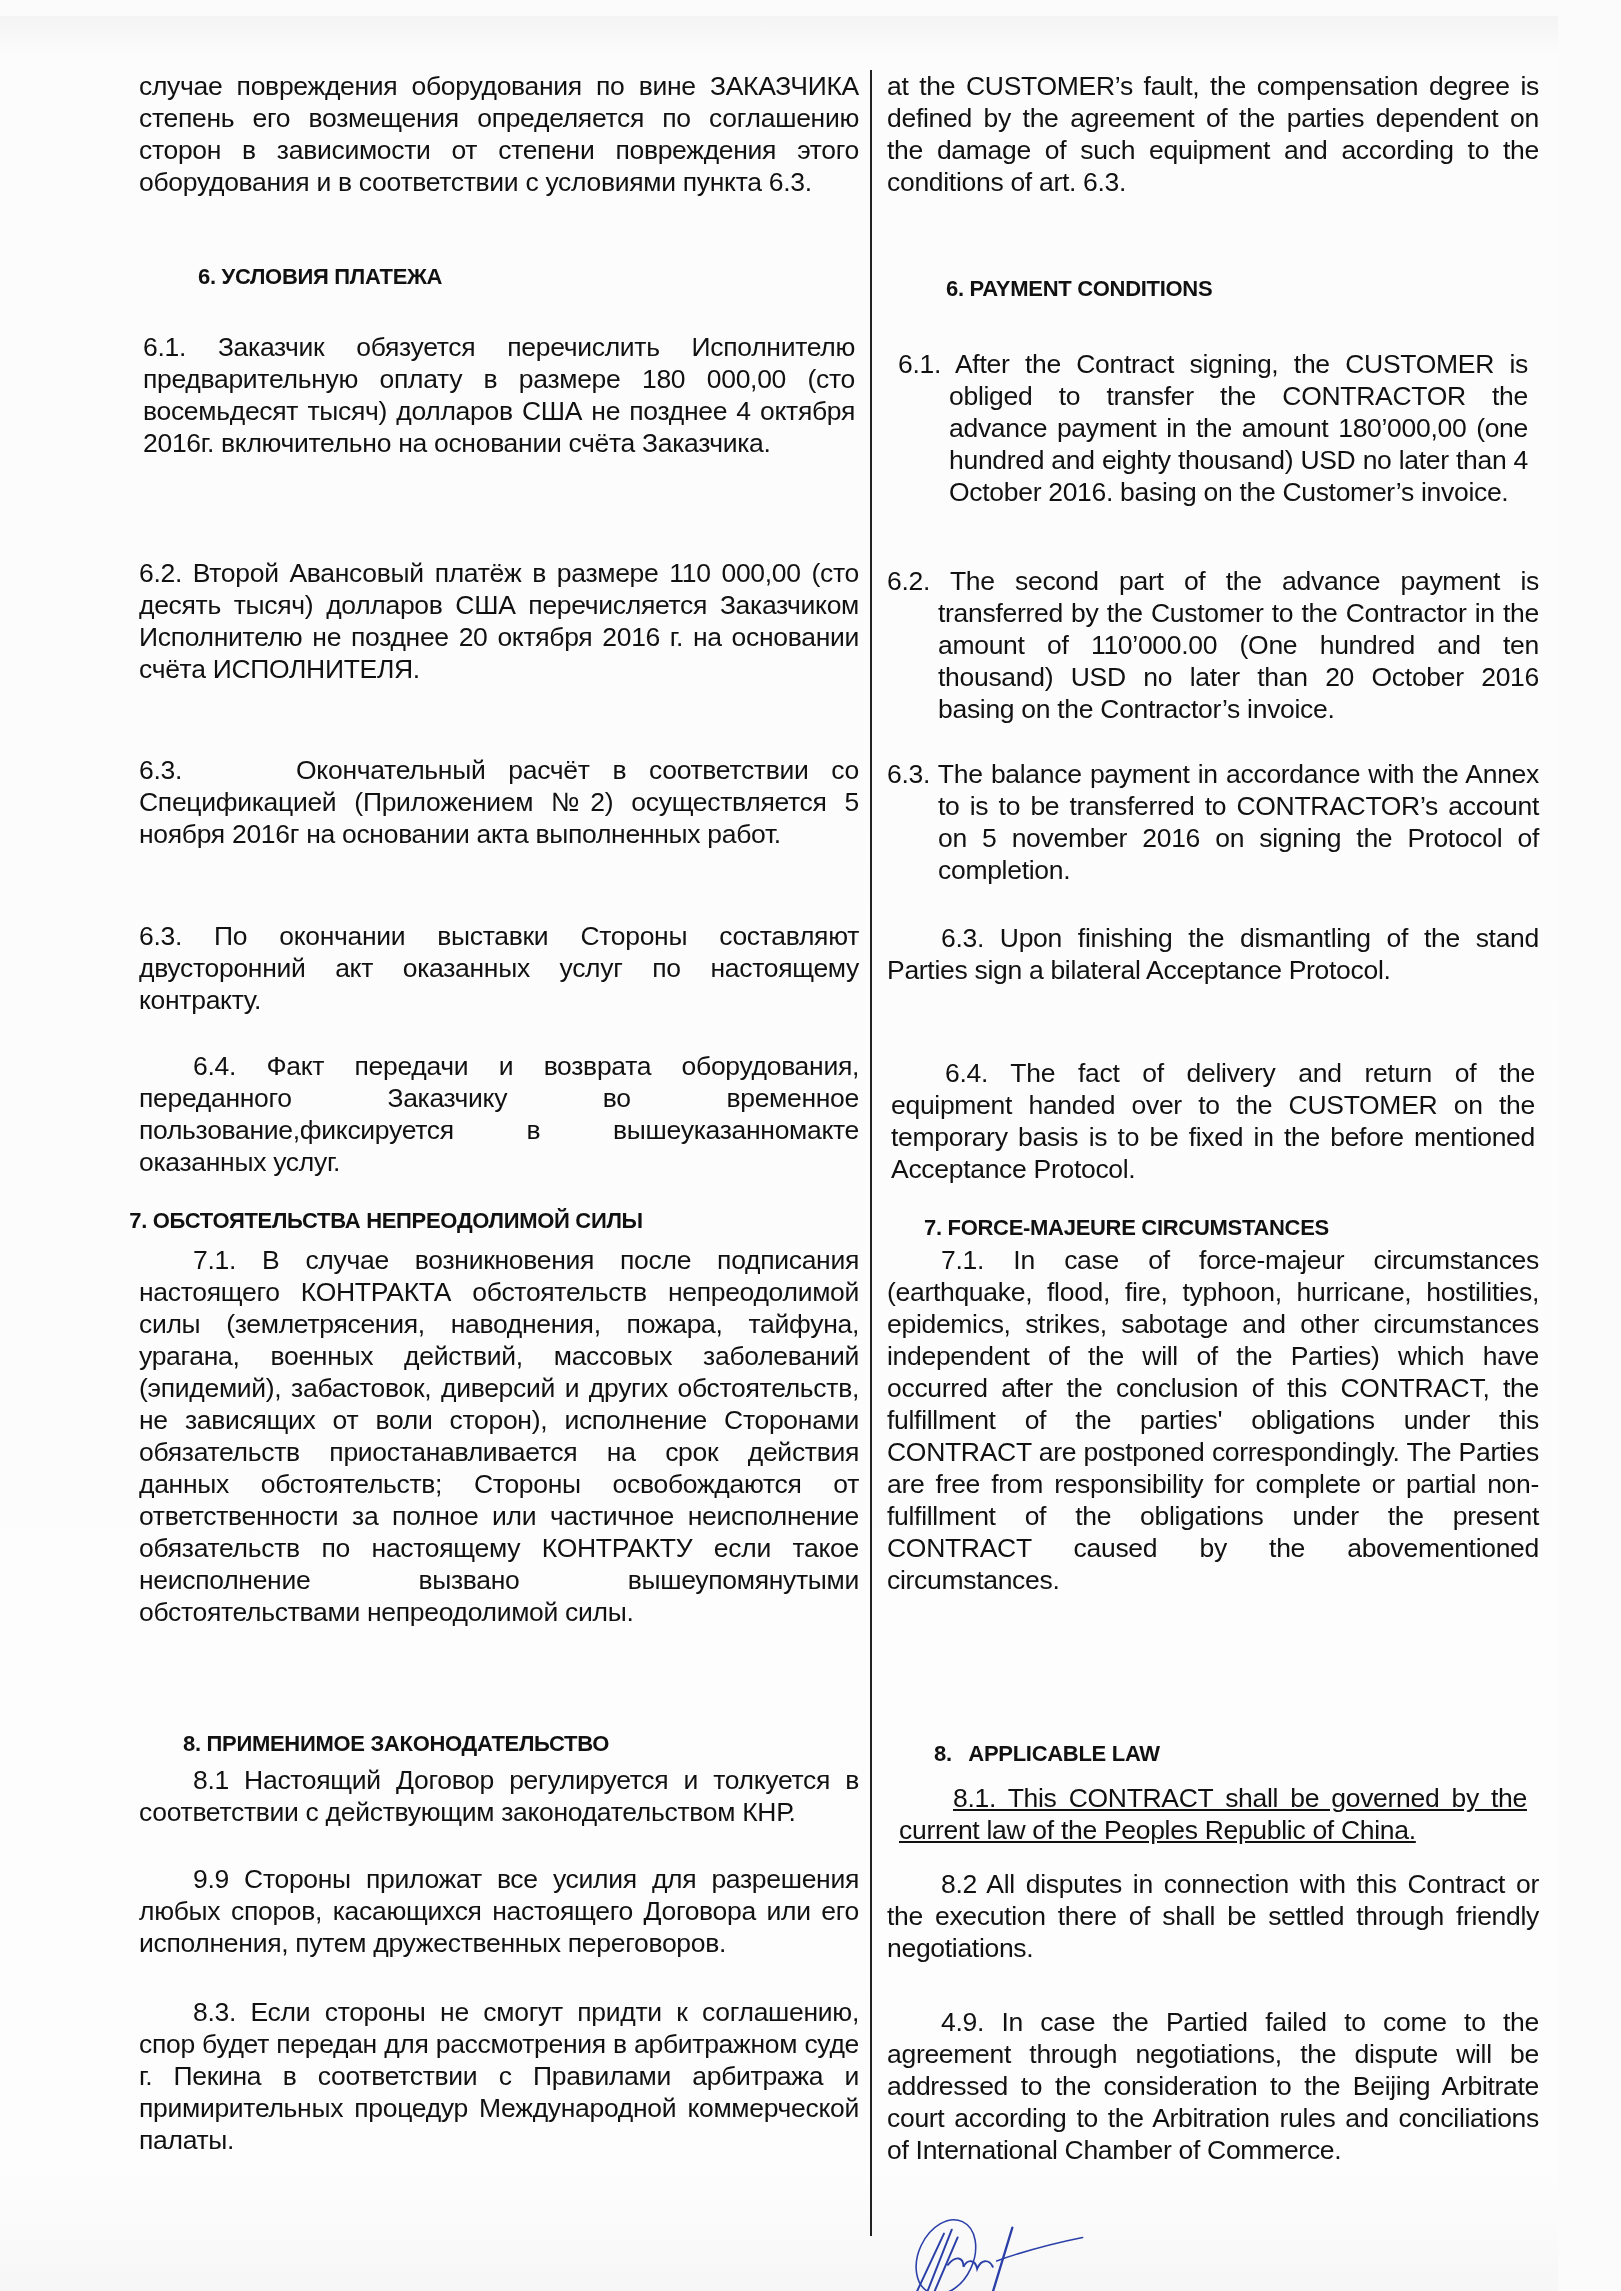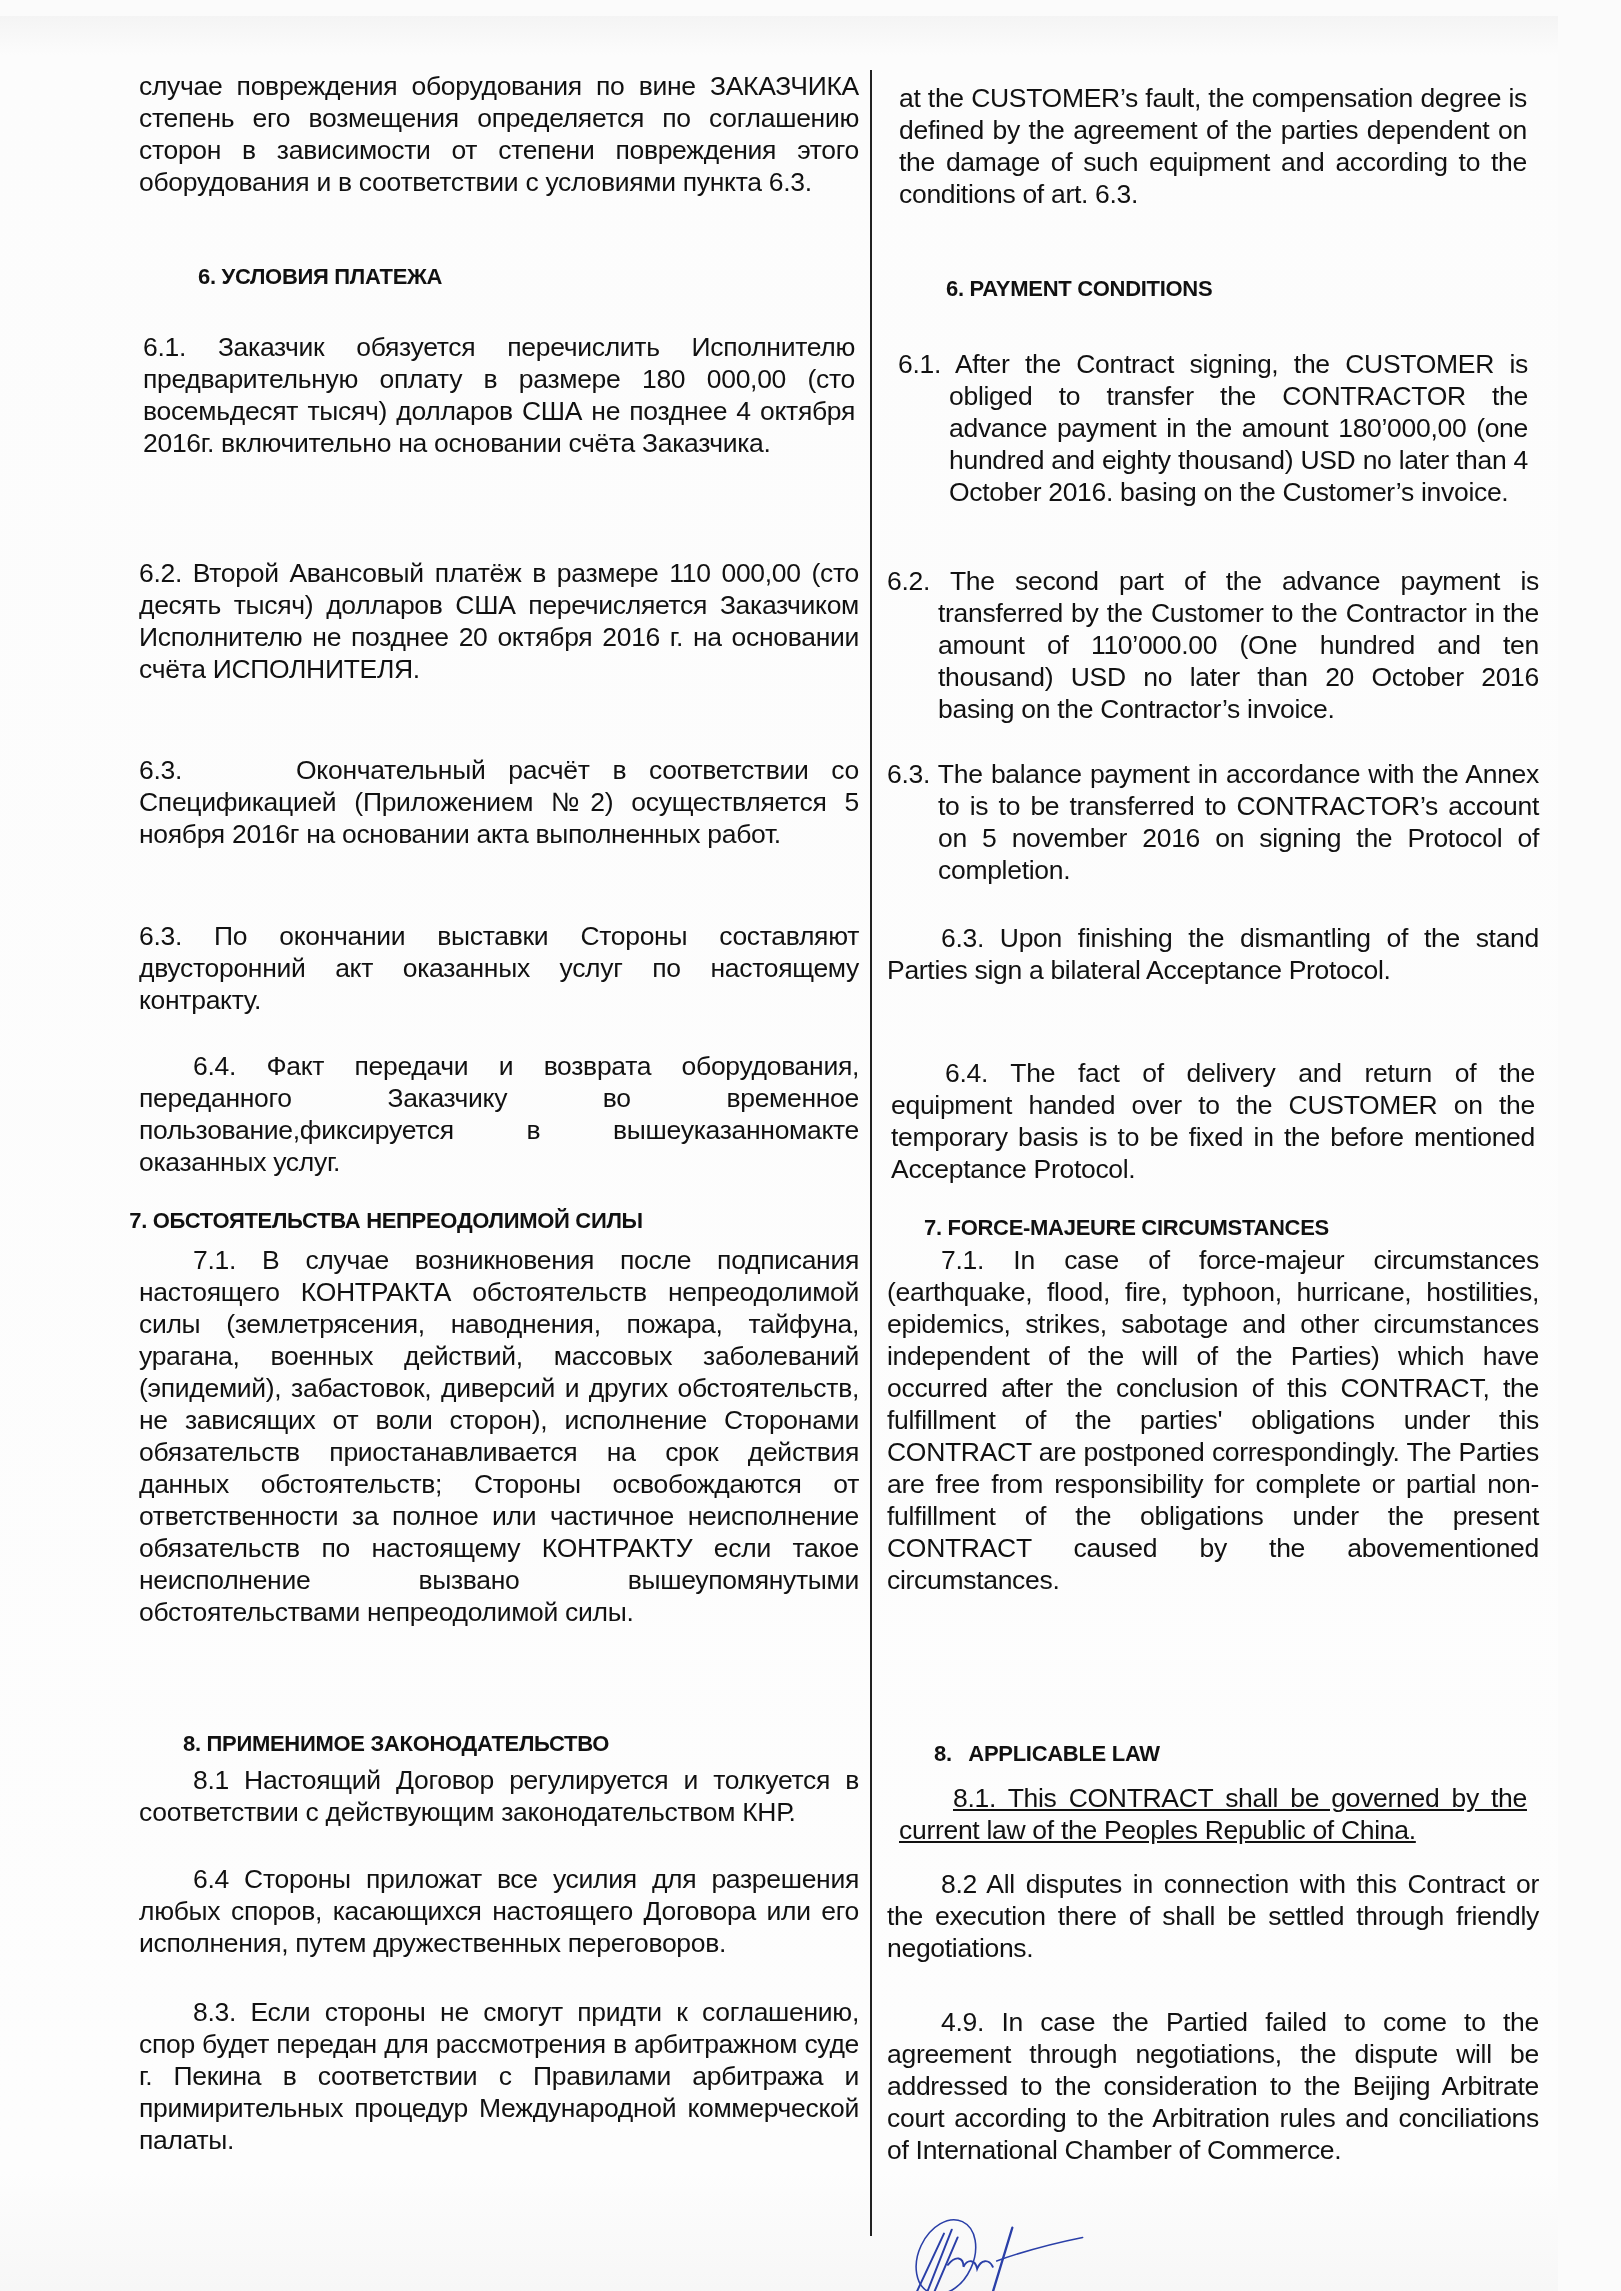--- a/index.html
+++ b/index.html
@@ -36,26 +36,26 @@
     <div class="heading" style="top:245px;left:59px;">6. УСЛОВИЯ ПЛАТЕЖА</div>
     <p class="blk" style="top:311px;margin:4px;">6.1. Заказчик обязуется перечислить Исполнителю предварительную оплату в размере 180 000,00 (сто восемьдесят тысяч) долларов США не позднее 4 октября 2016г. включительно на основании счёта Заказчика.</p>
     <p class="blk" style="top:541px;margin:0;">6.2. Второй Авансовый платёж в размере 110 000,00 (сто десять тысяч) долларов США перечисляется Заказчиком Исполнителю не позднее 20 октября 2016 г. на основании счёта ИСПОЛНИТЕЛЯ.</p>
     <p class="blk" style="top:738px;margin:0;white-space:pre-wrap;">6.3.     Окончательный расчёт в соответствии со Спецификацией (Приложением №2) осуществляется 5 ноября 2016г на основании акта выполненных работ.</p>
     <p class="blk" style="top:904px;margin:0;">6.3. По окончании выставки Стороны составляют двусторонний акт оказанных услуг по настоящему контракту.</p>
     <p class="blk indent" style="top:1034px;margin:0;">6.4. Факт передачи и возврата оборудования, переданного Заказчику во временное пользование,фиксируется в вышеуказанномакте оказанных услуг.</p>
     <div class="heading" style="top:1189px;left:-9.8px;">7. ОБСТОЯТЕЛЬСТВА НЕПРЕОДОЛИМОЙ СИЛЫ</div>
     <p class="blk indent" style="top:1228px;margin:0;">7.1. В случае возникновения после подписания настоящего КОНТРАКТА обстоятельств непреодолимой силы (землетрясения, наводнения, пожара, тайфуна, урагана, военных действий, массовых заболеваний (эпидемий), забастовок, диверсий и других обстоятельств, не зависящих от воли сторон), исполнение Сторонами обязательств приостанавливается на срок действия данных обстоятельств; Стороны освобождаются от ответственности за полное или частичное неисполнение обязательств по настоящему КОНТРАКТУ если такое неисполнение вызвано вышеупомянутыми обстоятельствами непреодолимой силы.</p>
     <div class="heading" style="top:1712px;left:44px;">8. ПРИМЕНИМОЕ ЗАКОНОДАТЕЛЬСТВО</div>
     <p class="blk indent" style="top:1748px;margin:0;">8.1 Настоящий Договор регулируется и толкуется в соответствии с действующим законодательством КНР.</p>
-    <p class="blk indent" style="top:1847px;margin:0;">6.4 Стороны приложат все усилия для разрешения любых споров, касающихся настоящего Договора или его исполнения, путем дружественных переговоров.</p>
+    <p class="blk indent" style="top:1847px;margin:0;">9.9 Стороны приложат все усилия для разрешения любых споров, касающихся настоящего Договора или его исполнения, путем дружественных переговоров.</p>
     <p class="blk indent" style="top:1980px;margin:0;">8.3. Если стороны не смогут придти к соглашению, спор будет передан для рассмотрения в арбитражном суде г. Пекина в соответствии с Правилами арбитража и примирительных процедур Международной коммерческой палаты.</p>
   </div>
 
   <div class="col right">
-    <p class="blk" style="top:54px;margin:12px;">at the CUSTOMER’s fault, the compensation degree is defined by the agreement of the parties dependent on the damage of such equipment and according to the conditions of art. 6.3.</p>
+    <p class="blk" style="top:54px;margin:0;">at the CUSTOMER’s fault, the compensation degree is defined by the agreement of the parties dependent on the damage of such equipment and according to the conditions of art. 6.3.</p>
     <div class="heading" style="top:257px;left:59px;">6. PAYMENT CONDITIONS</div>
     <p class="blk hang" style="top:321px;margin:11px;">6.1. After the Contract signing, the CUSTOMER is obliged to transfer the CONTRACTOR the advance payment in the amount 180’000,00 (one hundred and eighty thousand) USD no later than 4 October 2016. basing on the Customer’s invoice.</p>
     <p class="blk hang" style="top:549px;margin:0;">6.2. The second part of the advance payment is transferred by the Customer to the Contractor in the amount of 110’000.00 (One hundred and ten thousand) USD no later than 20 October 2016 basing on the Contractor’s invoice.</p>
     <p class="blk hang" style="top:742px;margin:0;">6.3. The balance payment in accordance with the Annex to is to be transferred to CONTRACTOR’s account on 5 november 2016 on signing the Protocol of completion.</p>
     <p class="blk indent" style="top:906px;margin:0;">6.3. Upon finishing the dismantling of the stand Parties sign a bilateral Acceptance Protocol.</p>
     <p class="blk indent" style="top:1037px;margin:4px;">6.4. The fact of delivery and return of the equipment handed over to the CUSTOMER on the temporary basis is to be fixed in the before mentioned Acceptance Protocol.</p>
     <div class="heading" style="top:1196px;left:37px;">7. FORCE-MAJEURE CIRCUMSTANCES</div>
     <p class="blk indent" style="top:1228px;margin:0;">7.1. In case of force-majeur circumstances (earthquake, flood, fire, typhoon, hurricane, hostilities, epidemics, strikes, sabotage and other circumstances independent of the will of the Parties) which have occurred after the conclusion of this CONTRACT, the fulfillment of the parties' obligations under this CONTRACT are postponed correspondingly. The Parties are free from responsibility for complete or partial non-fulfillment of the obligations under the present CONTRACT caused by the abovementioned circumstances.</p>
     <div class="heading" style="top:1722px;left:47px;white-space:pre;">8.   APPLICABLE LAW</div>
     <p class="blk indent" style="top:1754px;margin:12px;text-decoration:underline;">8.1. This CONTRACT shall be governed by the current law of the Peoples Republic of China.</p>

